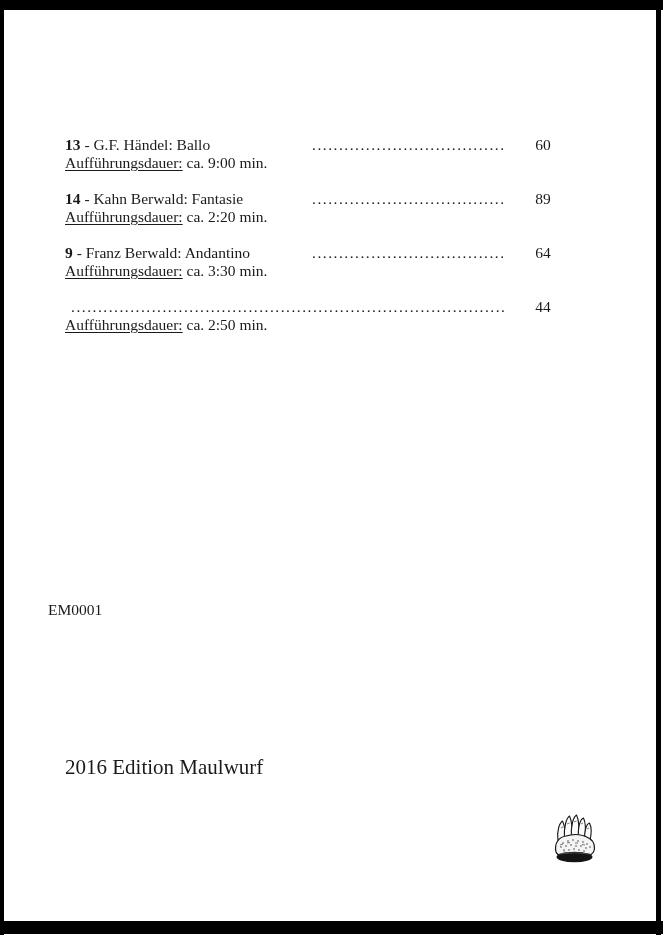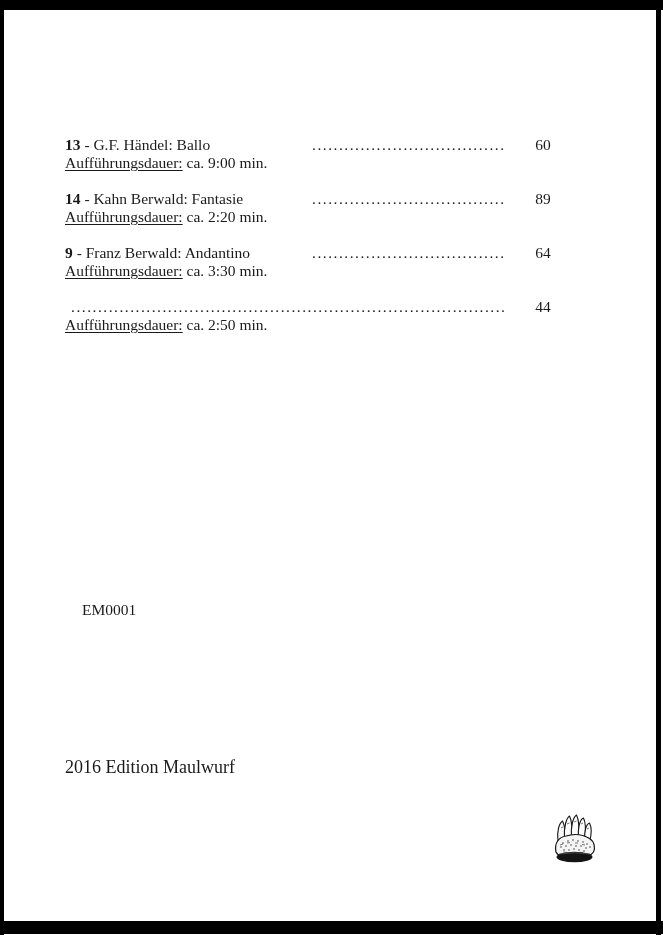--- a/index.html
+++ b/index.html
@@ -58,30 +58,30 @@
     margin-left: 28px;
   }
   .duration-line { white-space: nowrap; }
   .duration-label {
     text-decoration: underline;
     text-underline-offset: 2px;
   }
 
   .catalog-number {
     position: absolute;
-    left: 82px;
+    left: 48px;
     top: 601px;
     font-size: 15.5px;
     line-height: 18px;
   }
   .footer-text {
     position: absolute;
     left: 65px;
     top: 758px;
-    font-size: 18px;
+    font-size: 21px;
     line-height: 18px;
   }
 
   .publisher-logo {
     position: absolute;
     left: 551px;
     top: 810px;
     width: 47px;
     height: 54px;
   }

